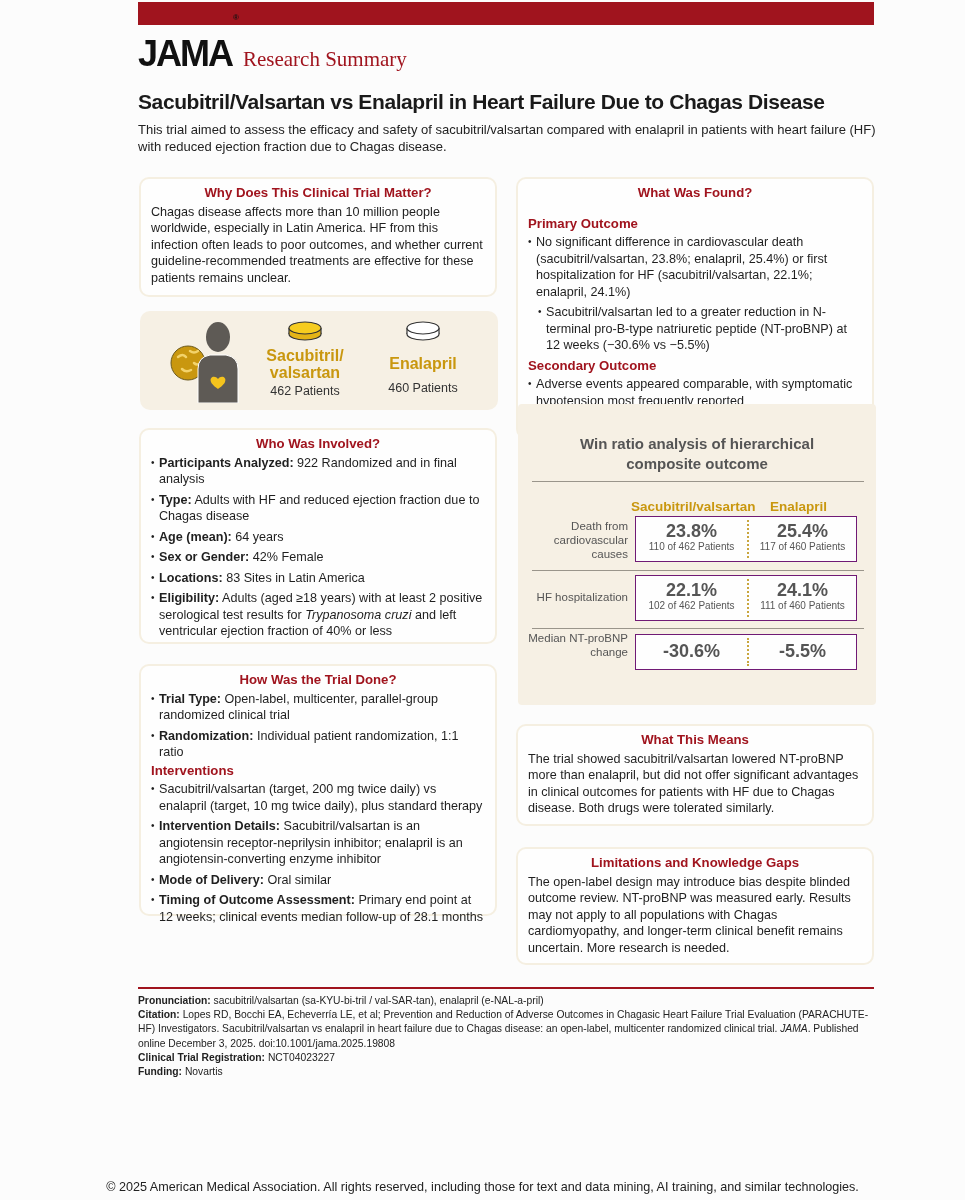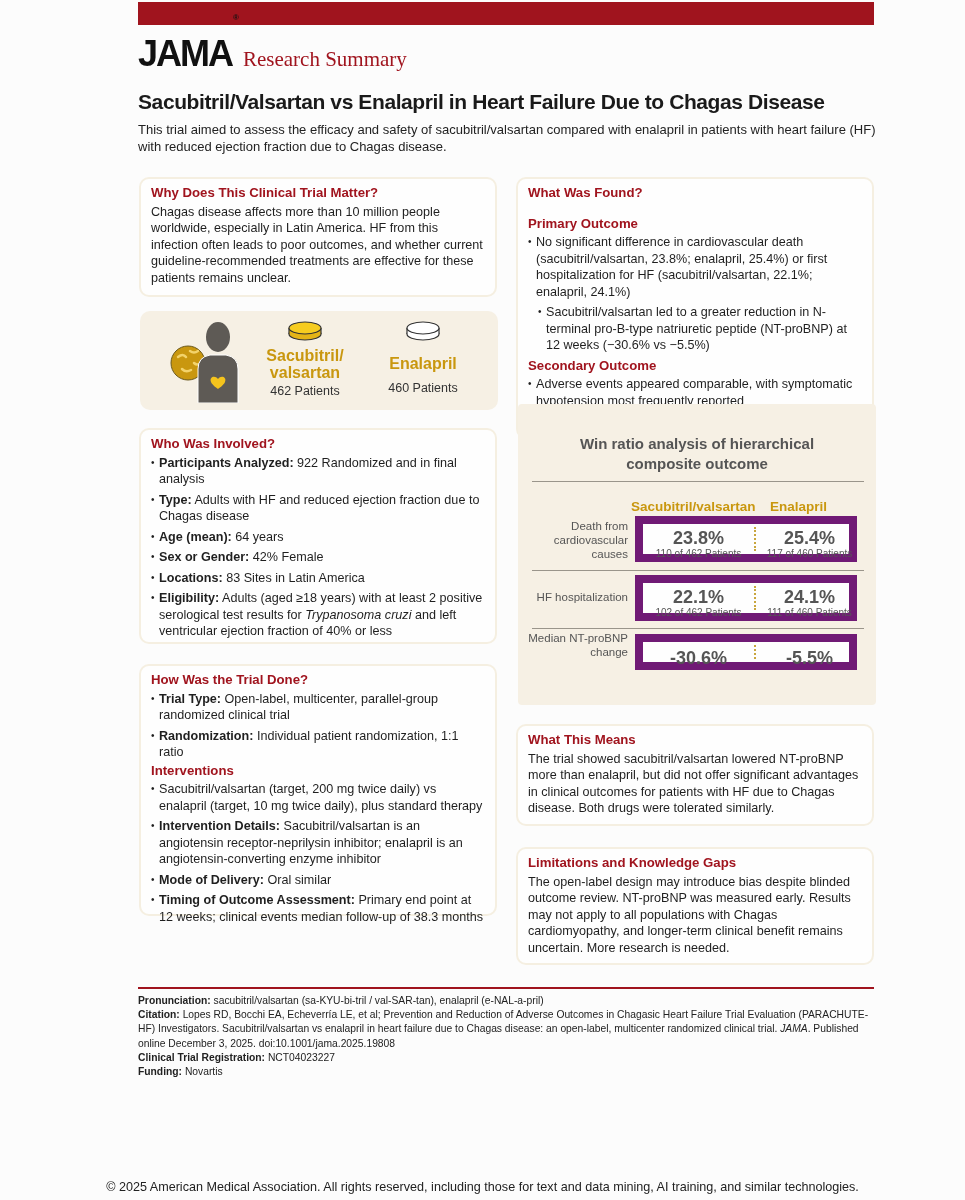--- a/index.html
+++ b/index.html
@@ -5,38 +5,38 @@
   html, body { margin:0; padding:0; }
   body { width:965px; height:1200px; background:#fcfcfc; font-family:"Liberation Sans", sans-serif; color:#1f1f1f; position:relative; overflow:hidden; }
   .topbar { position:absolute; left:138px; top:2px; width:736px; height:23px; background:#a0141e; }
   .brand { position:absolute; left:138px; top:36px; display:flex; align-items:baseline; }
   .brand .jama { font-family:"Liberation Sans", sans-serif; font-weight:bold; font-size:36px; letter-spacing:-2px; color:#111; line-height:1; }
   .brand .reg { font-size:8px; vertical-align:top; position:relative; top:-22px; margin-left:1px; }
   .brand .rs { font-family:"Liberation Serif", serif; font-size:21px; color:#a0141e; margin-left:6px; }
   .title { position:absolute; left:138px; top:90px; font-size:21px; font-weight:bold; color:#1a1a1a; letter-spacing:-0.4px; }
   .subtitle { position:absolute; left:138px; top:121px; width:740px; font-size:13px; line-height:17px; color:#222; }
   .card { position:absolute; background:#fefefe; border:2px solid #f5efe1; border-radius:10px; box-sizing:border-box; padding:6px 10px; font-size:12.6px; line-height:16.5px; }
-  .card h3 { margin:0 0 2px 0; font-size:13.2px; color:#a0141e; font-weight:bold; }
+  .card h3 { margin:0 0 2px 0; font-size:13.2px; color:#a0141e; font-weight:bold;text-align:center; }
   .card h4 { margin:4px 0 2px 0; font-size:13.2px; color:#a0141e; font-weight:bold; }
   .card p { margin:0; }
   .card ul { list-style:none; margin:0; padding:0; }
   .card li { position:relative; padding-left:8px; margin-bottom:4px; }
   .card li::before { content:"•"; position:absolute; left:0; top:0; font-size:10px; }
   .card li.sub { margin-left:10px; }
   .card b { font-weight:bold; }
   .arms { position:absolute; left:140px; top:311px; width:358px; height:99px; background:#f6f0e4; border-radius:10px; }
   .arm { position:absolute; text-align:center; }
   .arm .name { font-weight:bold; color:#c9970f; font-size:16px; line-height:17px; }
   .arm .n { font-size:12.5px; color:#333; margin-top:3px; }
   .winbox { position:absolute; left:518px; top:404px; width:358px; height:301px; background:#f6f0e4; border-radius:4px; }
   .wintitle { position:absolute; left:0; width:358px; top:30px; text-align:center; font-size:15px; line-height:20px; color:#555; font-weight:bold; }
   .hline { position:absolute; left:14px; width:332px; height:1px; background:#9a958b; }
   .colhead { position:absolute; top:95px; font-size:13.5px; font-weight:bold; color:#c9970f; }
   .rowlabel { position:absolute; left:6px; width:104px; text-align:right; font-size:11.5px; line-height:14px; color:#555; }
-  .valbox { position:absolute; left:117px; width:222px; background:#fefefe; border:8px solid #701a75; box-sizing:border-box; }
+  .valbox { position:absolute; left:117px; width:222px; background:#fefefe; border:1px solid #701a75; box-sizing:border-box; }
   .valbox .div { position:absolute; left:111px; top:3px; bottom:3px; border-left:2px dotted #c9a63e; }
   .cell { position:absolute; width:111px; text-align:center; }
   .cell .pct { font-size:18px; font-weight:bold; color:#555; line-height:20px; }
   .cell .cnt { font-size:10px; color:#555; }
   .footrule { position:absolute; left:138px; top:987px; width:736px; height:2px; background:#a0141e; }
   .foot { position:absolute; left:138px; top:994px; width:740px; font-size:10.3px; line-height:14.2px; color:#222; }
   .foot p { margin:0; }
   .copyright { position:absolute; left:0; width:965px; top:1180px; text-align:center; font-size:12.6px; color:#222; }
 </style>
 </head>
@@ -110,21 +110,21 @@
   <h3>How Was the Trial Done?</h3>
   <ul>
     <li><b>Trial Type:</b><span> Open-label, multicenter, parallel-group randomized clinical trial</span></li>
     <li style="margin-bottom:0"><b>Randomization:</b><span> Individual patient randomization, 1:1 ratio</span></li>
   </ul>
   <h4 style="margin-top:2px;">Interventions</h4>
   <ul>
     <li><span>Sacubitril/valsartan (target, 200 mg twice daily) vs enalapril (target, 10 mg twice daily), plus standard therapy</span></li>
     <li><b>Intervention Details:</b><span> Sacubitril/valsartan is an angiotensin receptor-neprilysin inhibitor; enalapril is an angiotensin-converting enzyme inhibitor</span></li>
     <li><b>Mode of Delivery:</b><span> Oral similar</span></li>
-    <li><b>Timing of Outcome Assessment:</b><span> Primary end point at 12 weeks; clinical events median follow-up of 38.3 months</span></li>
+    <li><b>Timing of Outcome Assessment:</b><span> Primary end point at 12 weeks; clinical events median follow-up of 28.1 months</span></li>
   </ul>
 </div>
 
 <div class="card" style="left:516px; top:177px; width:358px; height:262px;">
   <h3>What Was Found?</h3>
   <h4 style="margin-top:14px;">Primary Outcome</h4>
   <ul>
     <li>No significant difference in cardiovascular death (sacubitril/valsartan, 23.8%; enalapril, 25.4%) or first hospitalization for HF (sacubitril/valsartan, 22.1%; enalapril, 24.1%)</li>
     <li class="sub">Sacubitril/valsartan led to a greater reduction in N-terminal pro-B-type natriuretic peptide (NT-proBNP) at 12 weeks (−30.6% vs −5.5%)</li>
   </ul>

